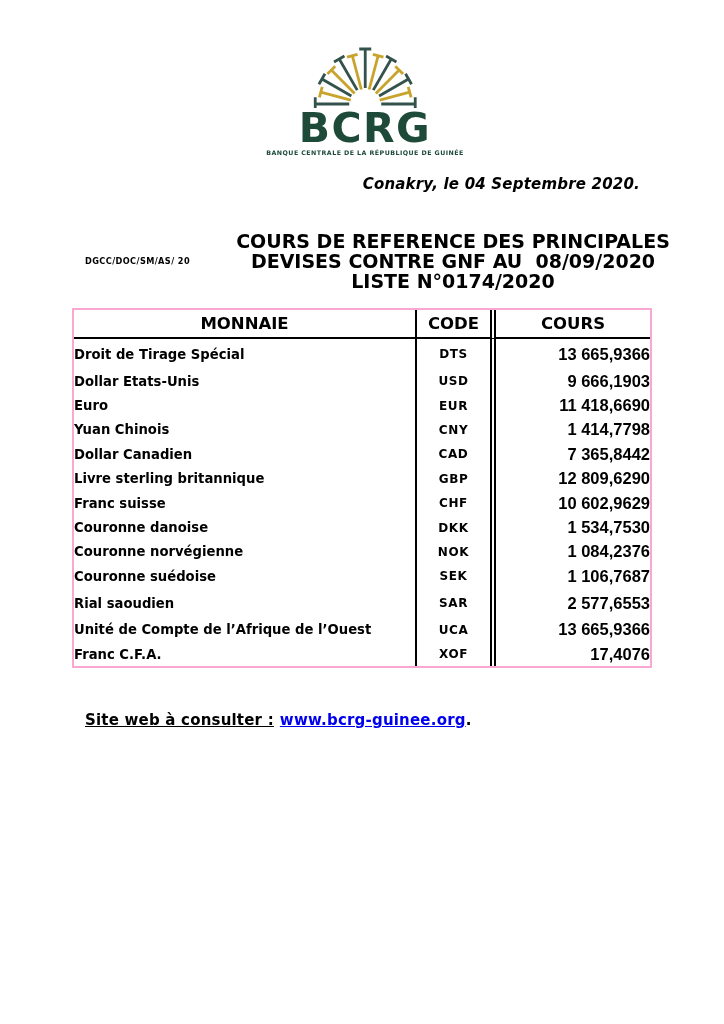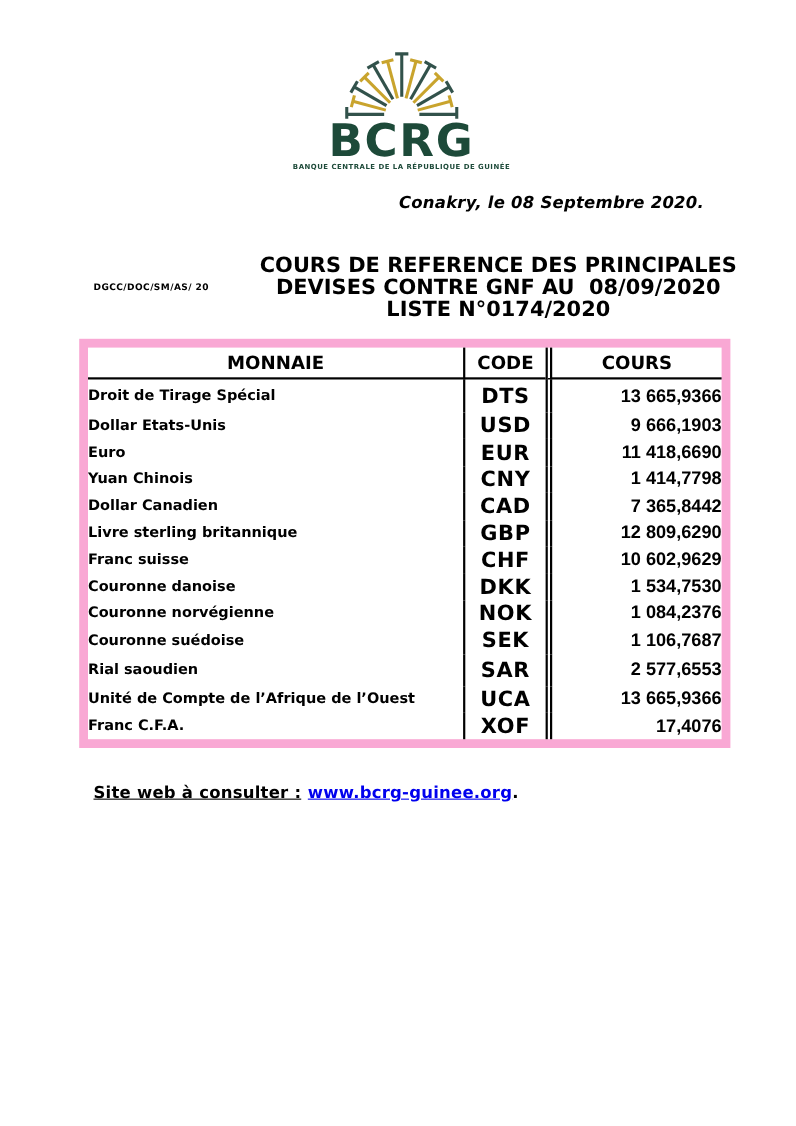--- a/index.html
+++ b/index.html
@@ -27,31 +27,31 @@
   
   .date-line{position:absolute;top:175px;right:84px;font-size:15px;font-weight:bold;
     font-style:italic;letter-spacing:0.2px}
   .ref-code{position:absolute;top:256px;left:85px;font-size:8.2px;font-weight:bold;
     letter-spacing:0.4px}
   .doc-title{position:absolute;top:231px;left:183px;width:540px;text-align:center;
     font-weight:bold;font-size:19px;line-height:20px}
   .title-line{white-space:pre-wrap}
   
   .rates-table{position:absolute;top:308px;left:72px;width:580px;
-    border:8px solid #f9a8d4;border-collapse:separate;border-spacing:0;table-layout:fixed}
+    border:2px solid #f9a8d4;border-collapse:separate;border-spacing:0;table-layout:fixed}
   .rates-table th,.rates-table td{padding:0;vertical-align:middle}
   .rates-table thead th{height:29px;font-size:16.5px;font-weight:bold;
     border-bottom:2px solid #000;text-align:center}
   .bl-single{border-left:2px solid #000}
   .bl-double{border-left:6px double #000}
   .rates-table tbody td{height:24.4px}
   tr.row-first td{height:30px}
   tr.row-gap td{height:29px}
   .cell-currency{padding-left:8px;font-size:13.2px;font-weight:bold;white-space:nowrap}
-  .cell-code{text-align:center;font-size:19px;font-weight:bold;letter-spacing:0.6px}
+  .cell-code{text-align:center;font-size:12px;font-weight:bold;letter-spacing:0.6px}
   .cell-rate{text-align:right;padding-right:12px;font-family:Liberation Sans, sans-serif;
     font-size:16.5px;font-weight:bold;white-space:nowrap}
   
   .site-line{position:absolute;top:711px;left:85px;font-size:15px;font-weight:bold;
     letter-spacing:0.2px}
   .site-label{text-decoration:underline}
   .site-link{color:var(--link-blue);text-decoration:underline;margin-left:6px;cursor:pointer}
 </style>
 </head>
 <body>
@@ -116,21 +116,21 @@
               <line x1="0" y1="-15" x2="0" y2="-46"></line>
               <line x1="-5.5" y1="-46" x2="5.5" y2="-46"></line>
             </g>
         </g>
       </g>
     </svg>
     <div class="logo-acronym">BCRG</div>
     <div class="logo-tagline">BANQUE CENTRALE DE LA RÉPUBLIQUE DE GUINÉE</div>
   </div>
 
-  <div class="date-line">Conakry, le 08 Septembre 2020.</div>
+  <div class="date-line">Conakry, le 04 Septembre 2020.</div>
 
   <div class="ref-code">DGCC/DOC/SM/AS/ 20</div>
 
   <div class="doc-title">
     <div class="title-line">COURS DE REFERENCE DES PRINCIPALES</div>
     <div class="title-line">DEVISES CONTRE GNF AU  08/09/2020</div>
     <div class="title-line">LISTE N°0174/2020</div>
   </div>
 
   <table class="rates-table">

